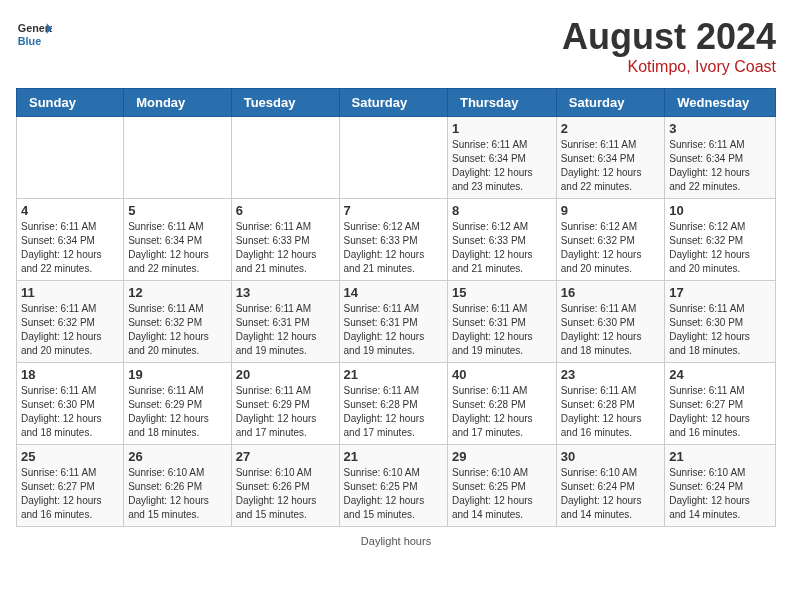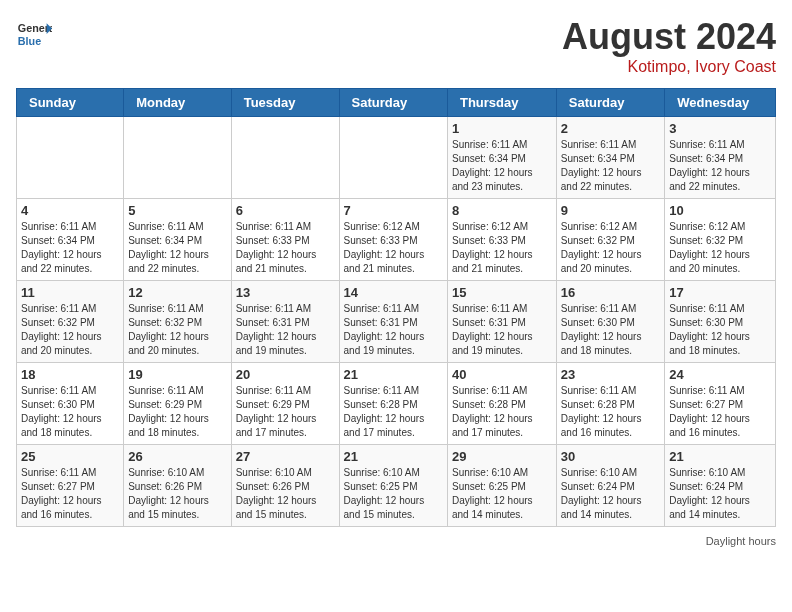--- a/index.html
+++ b/index.html
@@ -74,21 +74,21 @@
       color: #333;
       line-height: 1.4;
     }
     .empty-cell {
       background: #fff !important;
     }
     .footer {
       margin-top: 8px;
       font-size: 11px;
       color: #555;
-      text-align: right;
+      text-align: center;
     }
   </style>
 </head>
 <body>
 
 <div class="header">
   <div class="logo">
     <svg class="logo-icon" viewBox="0 0 40 40">
       <text x="2" y="18" font-size="12" font-weight="bold" fill="#333">General</text>
       <text x="2" y="32" font-size="12" font-weight="bold" fill="#2a6fad">Blue</text>

